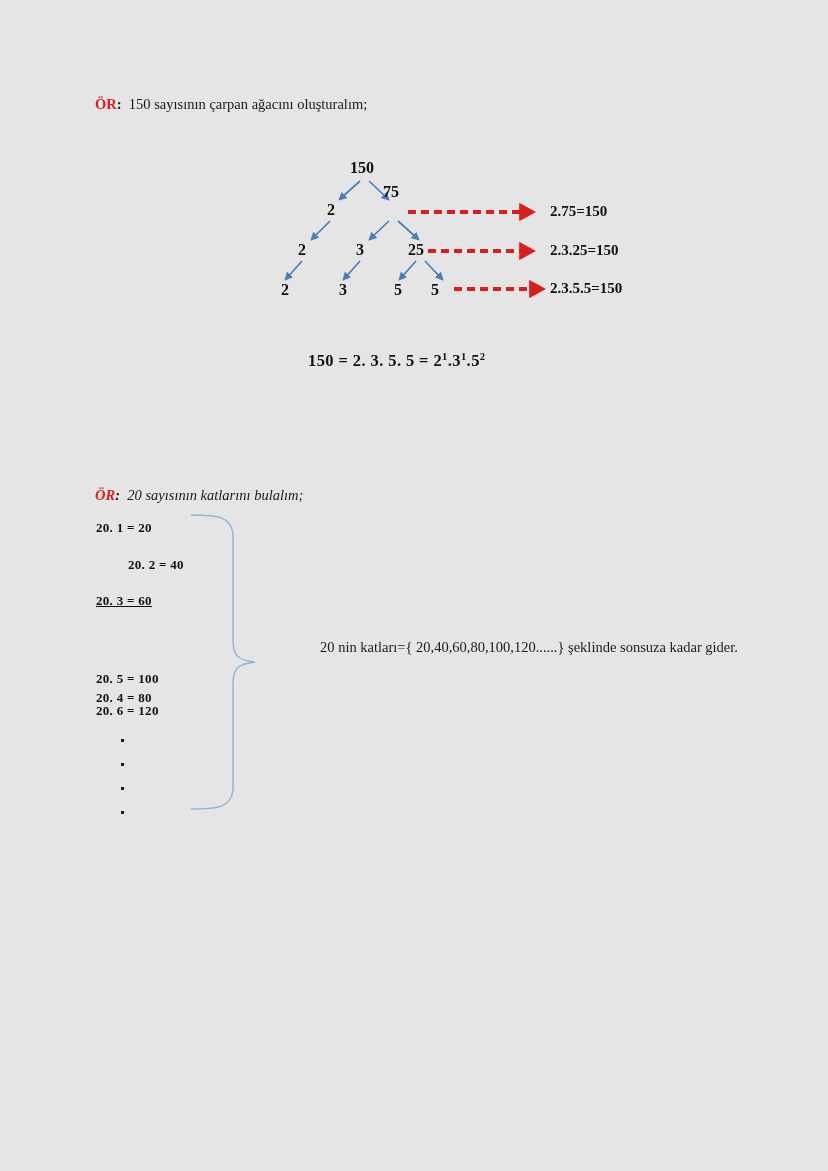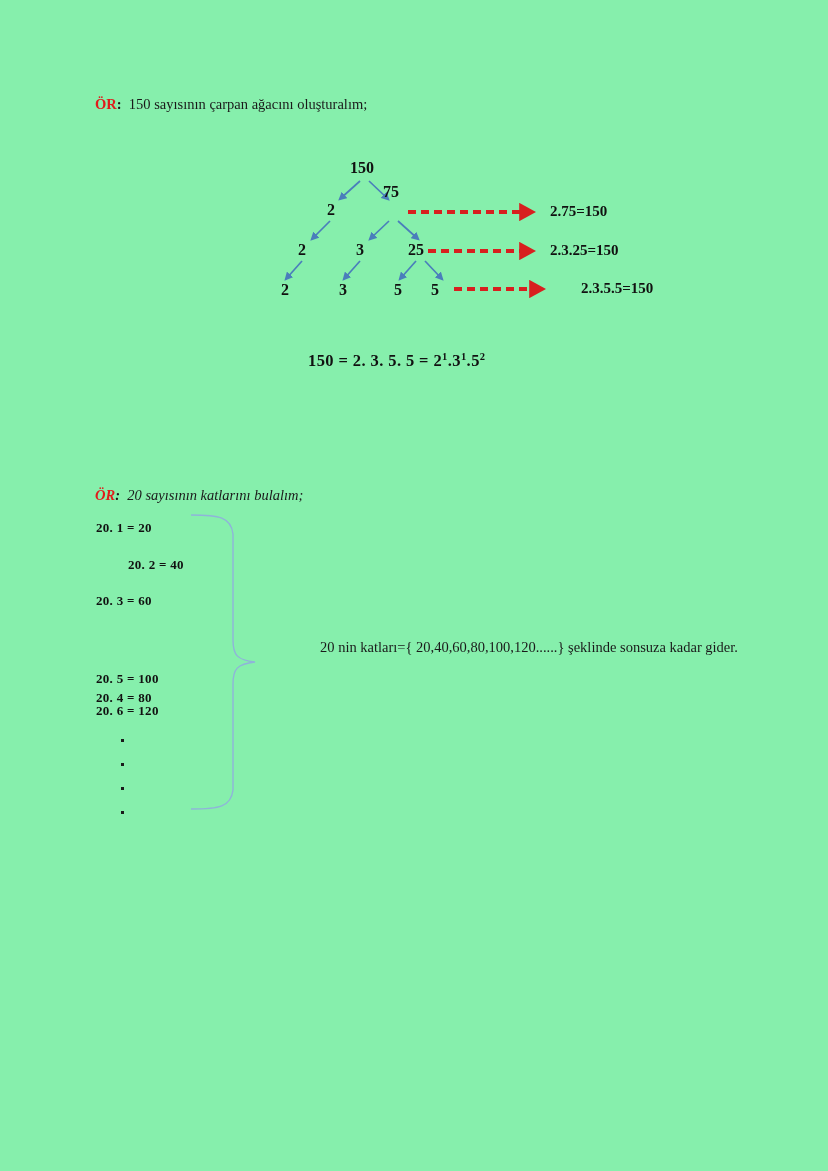--- a/index.html
+++ b/index.html
@@ -12,21 +12,21 @@
     height: 1171px;
     position: relative;
     font-family: "Liberation Serif", serif;
     color: #111111;
     overflow: hidden;
   }
 
   .page {
     position: absolute;
     inset: 0;
-    background: #86efac;
+    background: #e5e5e5;
   }
 
   
   .tx {
     position: absolute;
     font-family: "Liberation Serif", serif;
     color: #1a1a1a;
     white-space: pre;
   }
   .para {
@@ -183,32 +183,32 @@
     <div class="node" style="left:86px; top:86px;">3</div>
     <div class="node" style="left:138px; top:86px;">25</div>
 
     <div class="node" style="left:11px; top:126px;">2</div>
     <div class="node" style="left:69px; top:126px;">3</div>
     <div class="node" style="left:124px; top:126px;">5</div>
     <div class="node" style="left:161px; top:126px;">5</div>
 
     <div class="rlabel" style="left:280px; top:48px;">2.75=150</div>
     <div class="rlabel" style="left:280px; top:87px;">2.3.25=150</div>
-    <div class="rlabel" style="left:280px; top:125px;margin-left:31px;">2.3.5.5=150</div>
+    <div class="rlabel" style="left:280px; top:125px;">2.3.5.5=150</div>
   </div>
 
   <div id="formula"><span>150</span> <span>=</span> <span>2. 3. 5. 5</span> <span>=</span> <span>2</span><sup>1</sup><span>.</span><span>3</span><sup>1</sup><span>.</span><span>5</span><sup>2</sup></div>
 
 
   <div class="tx" id="or2"><span class="red">ÖR</span><span class="bold">:</span>  <span>20 sayısının katlarını bulalım;</span></div>
 
   <div id="mult-list">
     <div class="meq" style="top:0px;">20. 1 = 20</div>
     <div class="meq" style="top:37px;margin-left:32px;">20. 2 = 40</div>
-    <div class="meq" style="top:73px;">20. 3 = 60</div>
+    <div class="meq" style="top:73px;text-decoration:underline;">20. 3 = 60</div>
     <div class="meq" style="top:122px;margin-top:48px;">20. 4 = 80</div>
     <div class="meq" style="top:151px;">20. 5 = 100</div>
     <div class="meq" style="top:183px;">20. 6 = 120</div>
 
     <div class="vdot" style="left:25px; top:219px;"></div>
     <div class="vdot" style="left:25px; top:243px;"></div>
     <div class="vdot" style="left:25px; top:267px;"></div>
     <div class="vdot" style="left:25px; top:291px;"></div>
   </div>
 

